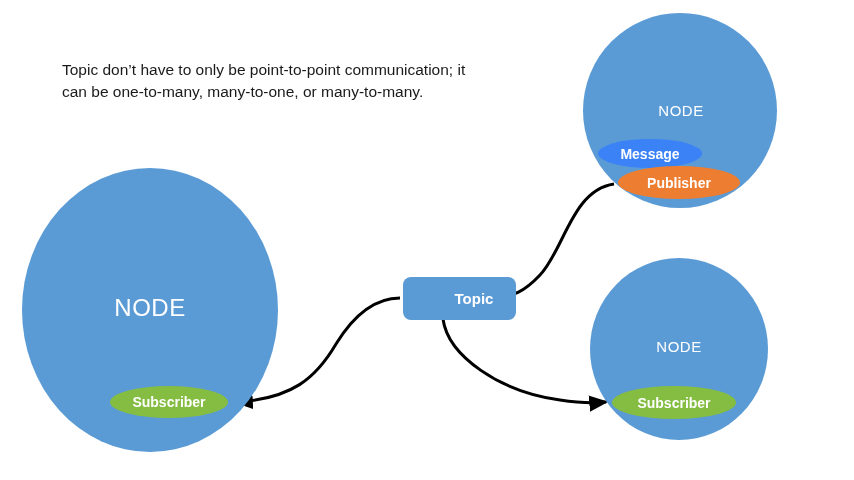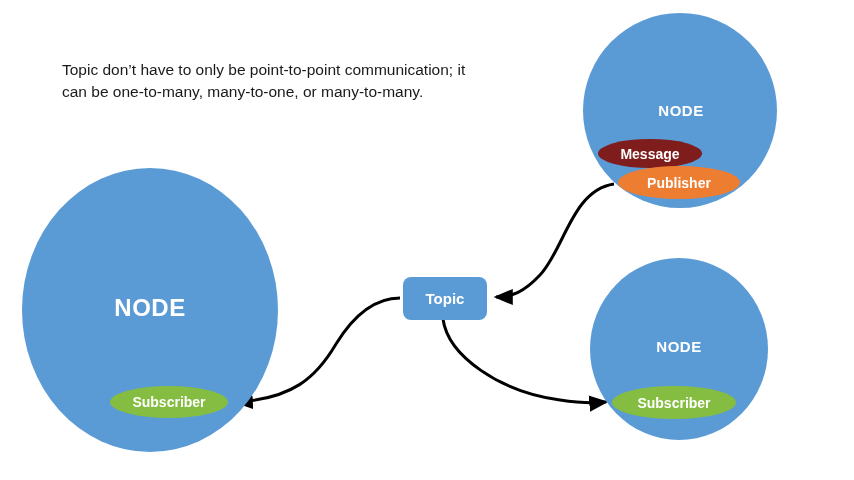--- a/index.html
+++ b/index.html
@@ -27,21 +27,21 @@
     border-radius:50%;
     background:#5b9bd5;
   }
   #node-left{ left:22px;  top:168px; width:256px; height:284px; }
   #node-topright{ left:583px; top:13px;  width:194px; height:195px; }
   #node-bottomright{ left:590px; top:258px; width:178px; height:182px; }
 
   .node-label{
     position:absolute;
     color:#ffffff;
-    font-weight:bold;
+    font-weight:normal;
     text-align:center;
     white-space:nowrap;
     letter-spacing:0.5px;
   }
   #label-node-left{ left:0; top:294px; width:300px; font-size:24px; }
   #label-node-topright{ left:601px; top:102px; width:160px; font-size:15px; }
   #label-node-bottomright{ left:599px; top:338px; width:160px; font-size:15px; }
 
   .pill{
     position:absolute;
@@ -49,21 +49,21 @@
     display:flex;
     align-items:center;
     justify-content:center;
     color:#ffffff;
     font-weight:bold;
     font-size:14px;
     white-space:nowrap;
   }
   #msg-ellipse{
     left:598px; top:139px; width:104px; height:29px;
-    background:#7f1d1d;
+    background:#3b82f6;
   }
   #pub-ellipse{
     left:618px; top:166px; width:122px; height:33px;
     background:#ed7d31;
     text-align:right;
   }
   #sub-ellipse-left{
     left:110px; top:386px; width:118px; height:32px;
     background:#84bd41;
   }
@@ -71,21 +71,21 @@
     left:612px; top:386px; width:124px; height:33px;
     background:#84bd41;
   }
 
   #topic-box{
     position:absolute;
     left:403px; top:277px; width:84px; height:43px;
     background:#5b9bd5;
     border-radius:8px;
     display:flex;align-items:center;justify-content:center;
-    color:#ffffff;font-weight:bold;font-size:15px;
+    color:#ffffff;font-weight:bold;font-size:15px;padding-left:29px;
   }
 
   .edge{ fill:none; stroke:#000000; stroke-width:3; }
 </style>
 </head>
 <body>
 
 <svg id="canvas" viewBox="0 0 854 480" xmlns="http://www.w3.org/2000/svg">
   <defs>
     <marker id="arrowhead" markerWidth="7" markerHeight="7" refX="5.6" refY="3" orient="auto" markerUnits="strokeWidth">

